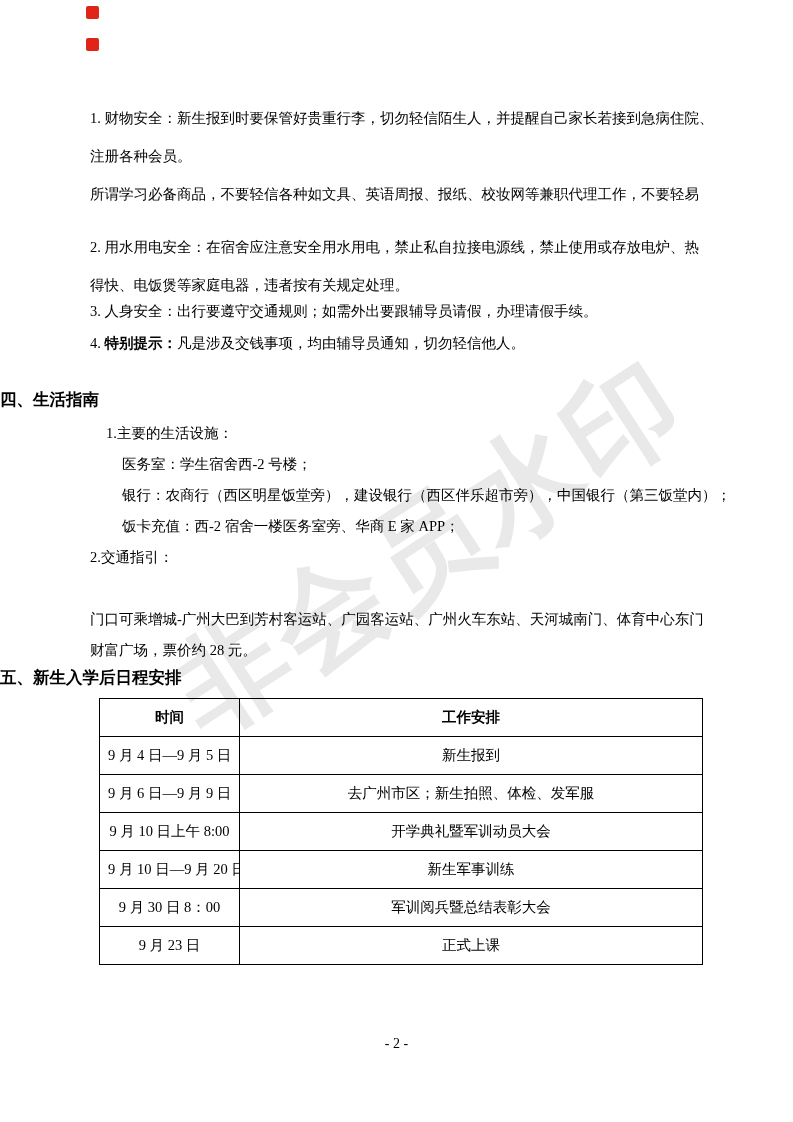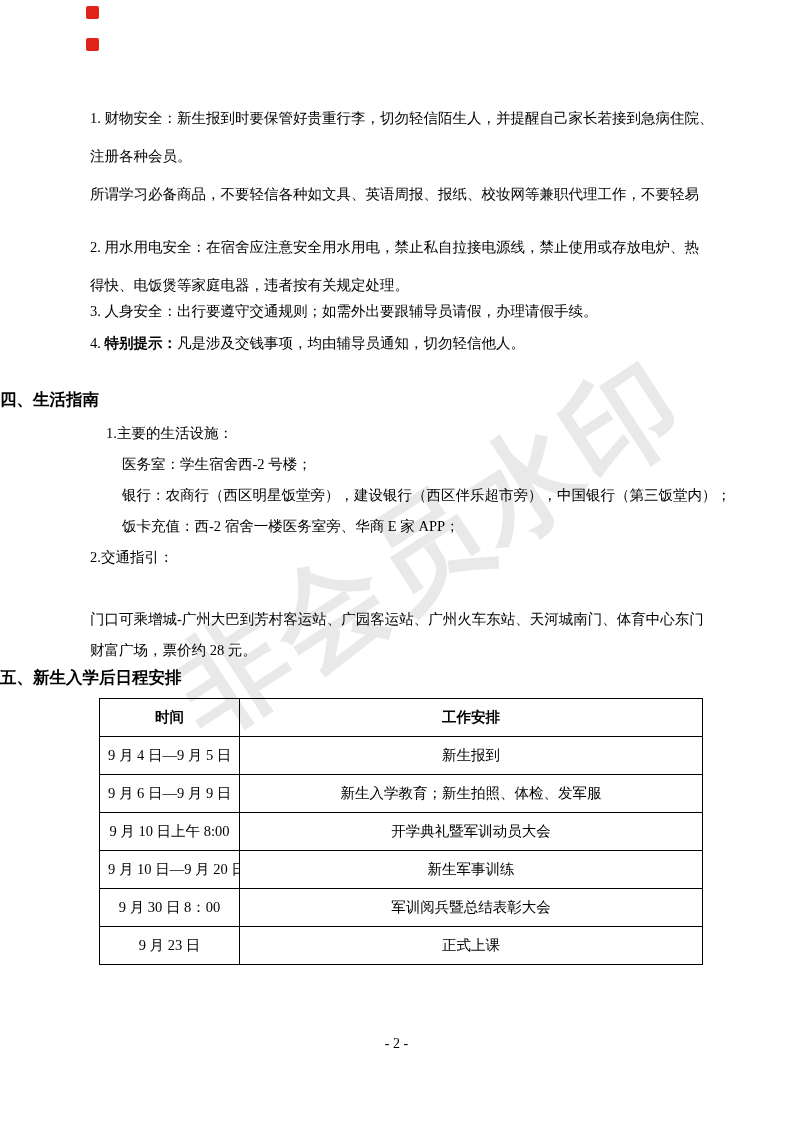--- a/index.html
+++ b/index.html
@@ -145,21 +145,21 @@
           <th>工作安排</th>
         </tr>
       </thead>
       <tbody>
         <tr>
           <td>9 月 4 日—9 月 5 日</td>
           <td>新生报到</td>
         </tr>
         <tr>
           <td>9 月 6 日—9 月 9 日</td>
-          <td>新生入学教育；新生拍照、体检、发军服</td>
+          <td>去广州市区；新生拍照、体检、发军服</td>
         </tr>
         <tr>
           <td>9 月 10 日上午 8:00</td>
           <td>开学典礼暨军训动员大会</td>
         </tr>
         <tr>
           <td>9 月 10 日—9 月 20 日</td>
           <td>新生军事训练</td>
         </tr>
         <tr>

